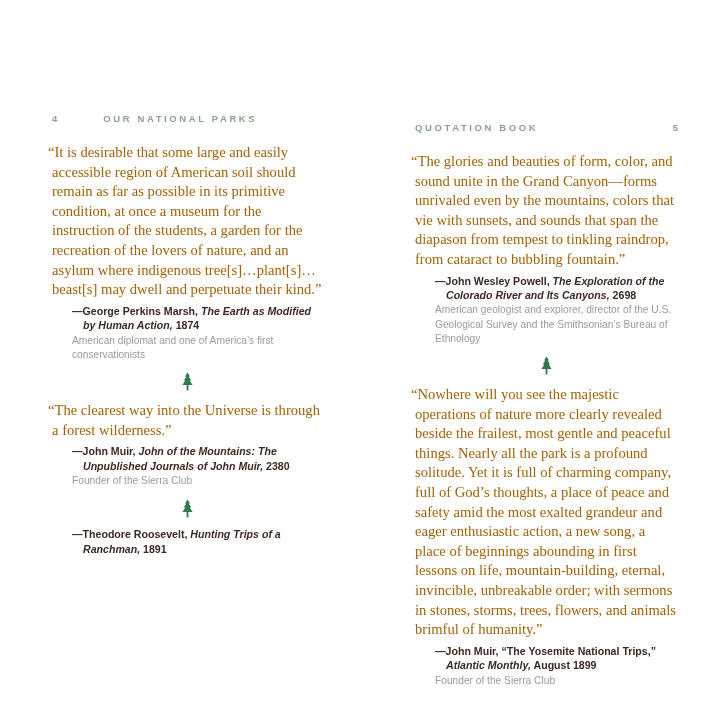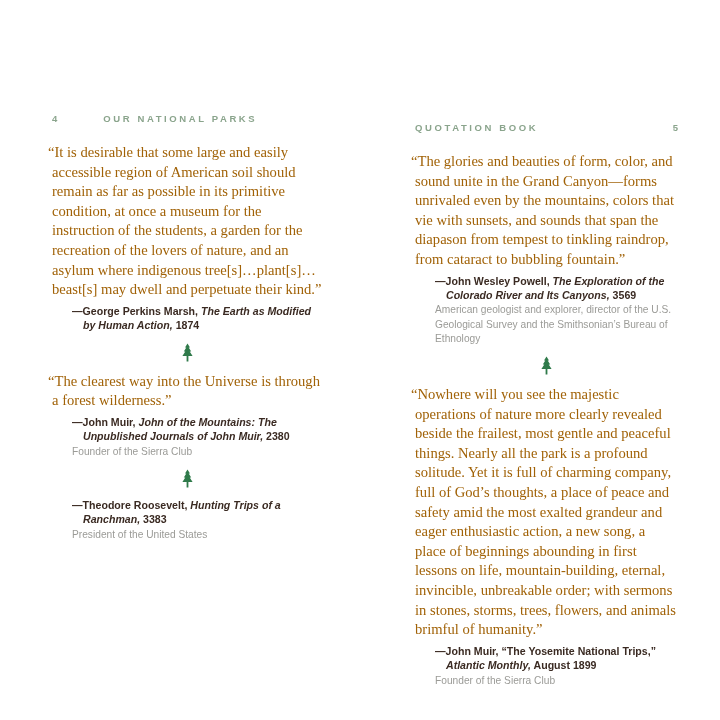--- a/index.html
+++ b/index.html
@@ -109,20 +109,21 @@
     </div>
 
     <div class="quote-block">
       <p class="quote-text">“It is desirable that some large and easily accessible region of American soil should remain as far as possible in its primitive condition, at once a museum for the instruction of the students, a garden for the recreation of the lovers of nature, and an asylum where indigenous tree[s]…plant[s]…beast[s] may dwell and perpetuate their kind.”</p>
       <div class="attrib">
         <div class="attrib-line">
           <span>—George Perkins Marsh,</span>
           <i>The Earth as Modified by Human Action,</i>
           <span>1874</span>
         </div>
+        <div class="attrib-desc">American diplomat and one of America’s first conservationists</div>
       </div>
     </div>
 
     <div class="ornament">
       <svg width="13" height="19" viewBox="0 0 13 19">
         <path d="M6.5 0.6 L9.0 4.6 L7.7 4.6 L10.2 8.6 L8.7 8.6 L11.6 13.0 L7.4 13.0 L7.4 18.6 L5.6 18.6 L5.6 13.0 L1.4 13.0 L4.3 8.6 L2.8 8.6 L5.3 4.6 L4.0 4.6 Z" fill="#2f7a4a"></path>
       </svg>
     </div>
 
     <div class="quote-block">
@@ -141,42 +142,41 @@
       <svg width="13" height="19" viewBox="0 0 13 19">
         <path d="M6.5 0.6 L9.0 4.6 L7.7 4.6 L10.2 8.6 L8.7 8.6 L11.6 13.0 L7.4 13.0 L7.4 18.6 L5.6 18.6 L5.6 13.0 L1.4 13.0 L4.3 8.6 L2.8 8.6 L5.3 4.6 L4.0 4.6 Z" fill="#2f7a4a"></path>
       </svg>
     </div>
 
     <div class="quote-block">
       <div class="attrib">
         <div class="attrib-line">
           <span>—Theodore Roosevelt,</span>
           <i>Hunting Trips of a Ranchman,</i>
-          <span>3383</span>
-        </div>
-        <div class="attrib-desc">President of the United States</div>
+          <span>1891</span>
+        </div>
       </div>
     </div>
 
   </div>
 
   <div class="page page-right">
 
     <div class="runhead right">
       <span class="title">QUOTATION BOOK</span>
       <span class="folio">5</span>
     </div>
 
     <div class="quote-block">
       <p class="quote-text">“The glories and beauties of form, color, and sound unite in the Grand Canyon—forms unrivaled even by the mountains, colors that vie with sunsets, and sounds that span the diapason from tempest to tinkling raindrop, from cataract to bubbling fountain.”</p>
       <div class="attrib">
         <div class="attrib-line">
           <span>—John Wesley Powell,</span>
           <i>The Exploration of the Colorado River and Its Canyons,</i>
-          <span>3569</span>
+          <span>2698</span>
         </div>
         <div class="attrib-desc">American geologist and explorer, director of the U.S. Geological Survey and the Smithsonian’s Bureau of Ethnology</div>
       </div>
     </div>
 
     <div class="ornament">
       <svg width="13" height="19" viewBox="0 0 13 19">
         <path d="M6.5 0.6 L9.0 4.6 L7.7 4.6 L10.2 8.6 L8.7 8.6 L11.6 13.0 L7.4 13.0 L7.4 18.6 L5.6 18.6 L5.6 13.0 L1.4 13.0 L4.3 8.6 L2.8 8.6 L5.3 4.6 L4.0 4.6 Z" fill="#2f7a4a"></path>
       </svg>
     </div>

